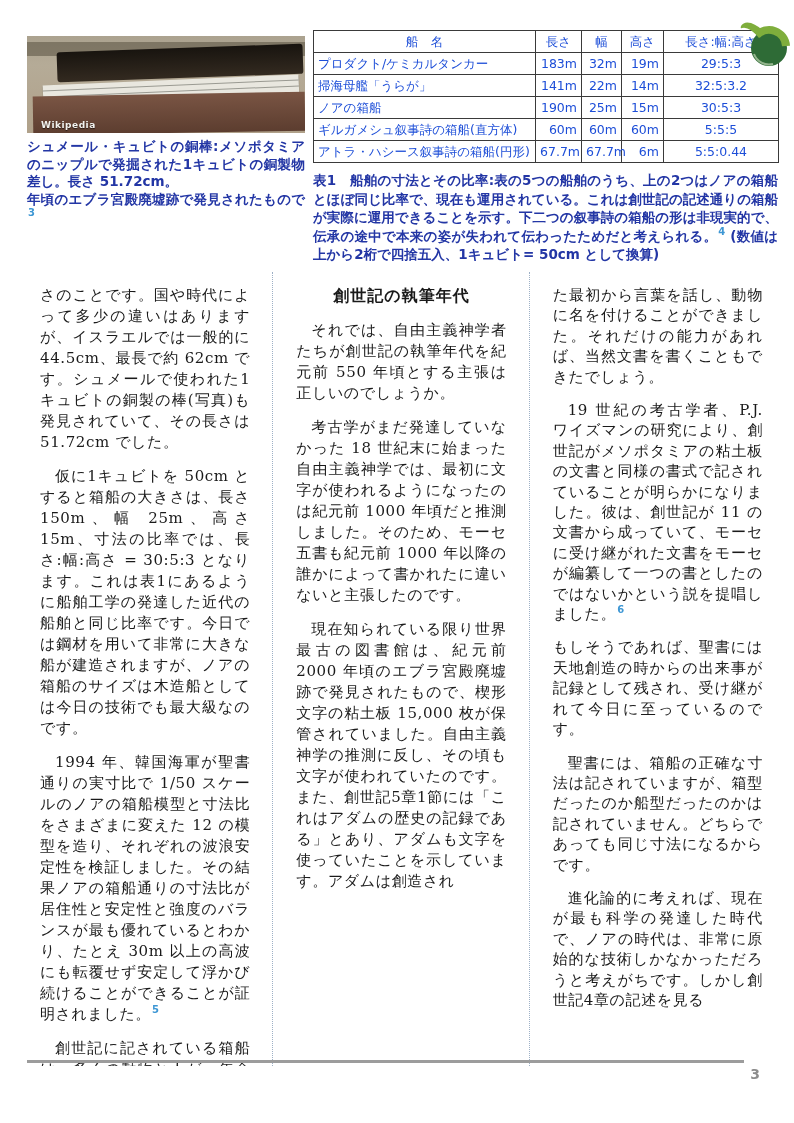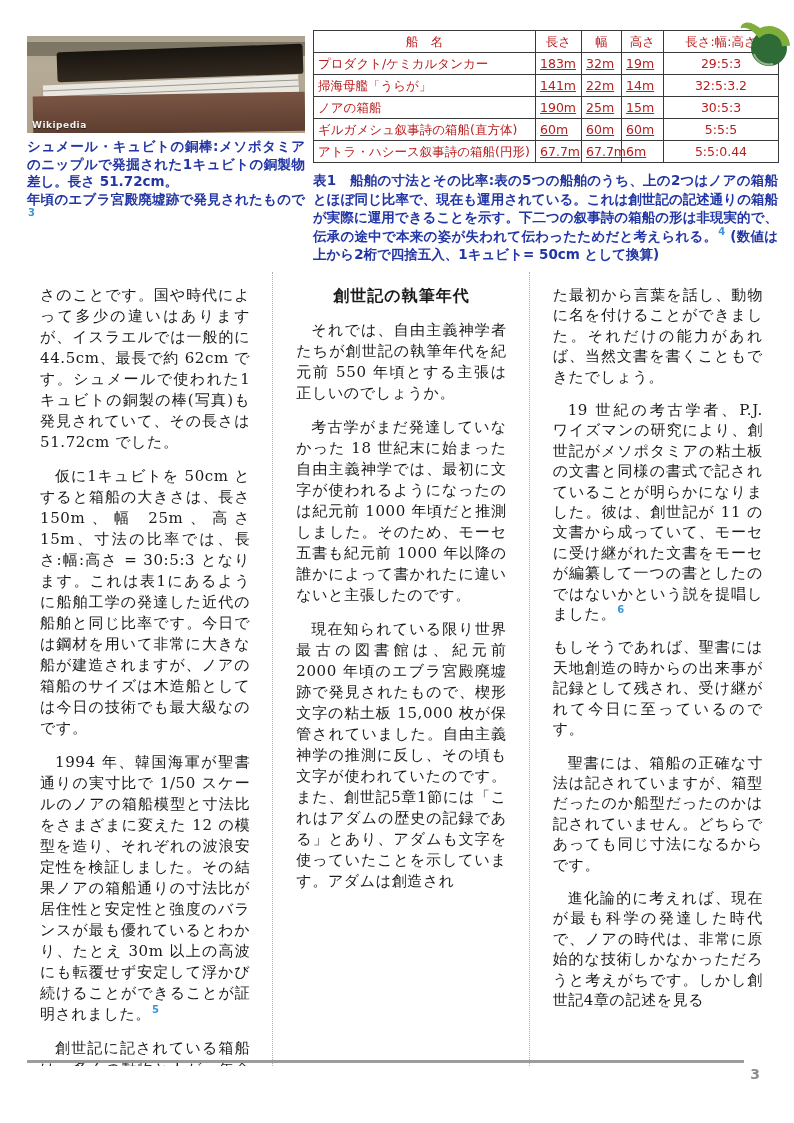--- a/index.html
+++ b/index.html
@@ -13,35 +13,35 @@
   .photo{position:relative;width:278px;height:97px;overflow:hidden;
          background:linear-gradient(180deg,#aba28f 0%,#b5ab97 30%,#b0a18a 100%);}
   .photo .shelf{position:absolute;left:0;top:6px;width:100%;height:14px;background:#57503f;opacity:.55;}
   .photo .rod{position:absolute;left:30px;top:12px;width:246px;height:30px;background:linear-gradient(180deg,#18140f,#332a20);
               transform:rotate(-2deg);border-radius:3px;}
   .photo .paper{position:absolute;left:16px;top:44px;width:256px;height:22px;background:#e9e7df;
                 transform:rotate(-2.5deg);box-shadow:0 1px 1px rgba(0,0,0,.4);}
   .photo .paper i{display:block;height:1px;background:#9a9a92;margin-top:5px;}
   .photo .brick{position:absolute;left:6px;top:58px;width:272px;height:39px;
                 background:linear-gradient(180deg,#7a5544,#5c3d2f);transform:rotate(-1deg);}
-  .wiki-label{position:absolute;left:5px;bottom:3px;color:#f2f2ee;font:bold 9px "DejaVu Sans","Liberation Sans",sans-serif;
+  .wiki-label{position:absolute;left:14px;bottom:3px;color:#f2f2ee;font:bold 9px "DejaVu Sans","Liberation Sans",sans-serif;
               letter-spacing:.5px;text-shadow:0 1px 1px rgba(0,0,0,.6);}
   .photo-caption{margin-top:5px;color:var(--caption-blue);
                  font:bold 13.5px/17.5px "DejaVu Sans","Liberation Sans",sans-serif;text-align:justify;}
   sup.ref{color:var(--ref-blue);font-size:10px;font-family:"DejaVu Sans","Liberation Sans",sans-serif;
           font-weight:bold;vertical-align:super;line-height:0;margin-left:1px;}
 
   .table-block{flex:1;position:relative;}
   table.ships{border-collapse:collapse;table-layout:fixed;width:465px;
-              font:12.5px/16px "DejaVu Sans","Liberation Sans",sans-serif;color:#b91c1c;}
+              font:12.5px/16px "DejaVu Sans","Liberation Sans",sans-serif;color:#1d4ed8;}
   table.ships th,table.ships td{border:1px solid var(--table-border);padding:2px 4px;height:17px;
               overflow:visible;white-space:nowrap;}
   table.ships th{font-weight:normal;text-align:center;}
   table.ships td.c0{text-align:left;}
-  table.ships td.c1,table.ships td.c2,table.ships td.c3{text-decoration:underline;}
+  table.ships td.c1,table.ships td.c2,table.ships td.c3{text-align:right;}
   table.ships td.c4{text-align:center;}
   .table-caption{margin-top:8px;width:465px;color:var(--caption-blue);
                  font:bold 13.5px/18.6px "DejaVu Sans","Liberation Sans",sans-serif;text-align:justify;}
 
   .logo{position:absolute;right:-12px;top:-16px;width:52px;height:58px;}
 
   
   .body-columns{display:flex;margin-top:8px;height:794px;overflow:hidden;}
   .col{flex:1;font-size:15px;line-height:21px;letter-spacing:.6px;text-align:justify;overflow:hidden;}
   .col + .col{border-left:1px dotted #9db0c6;margin-left:9px;padding-left:10px;}

